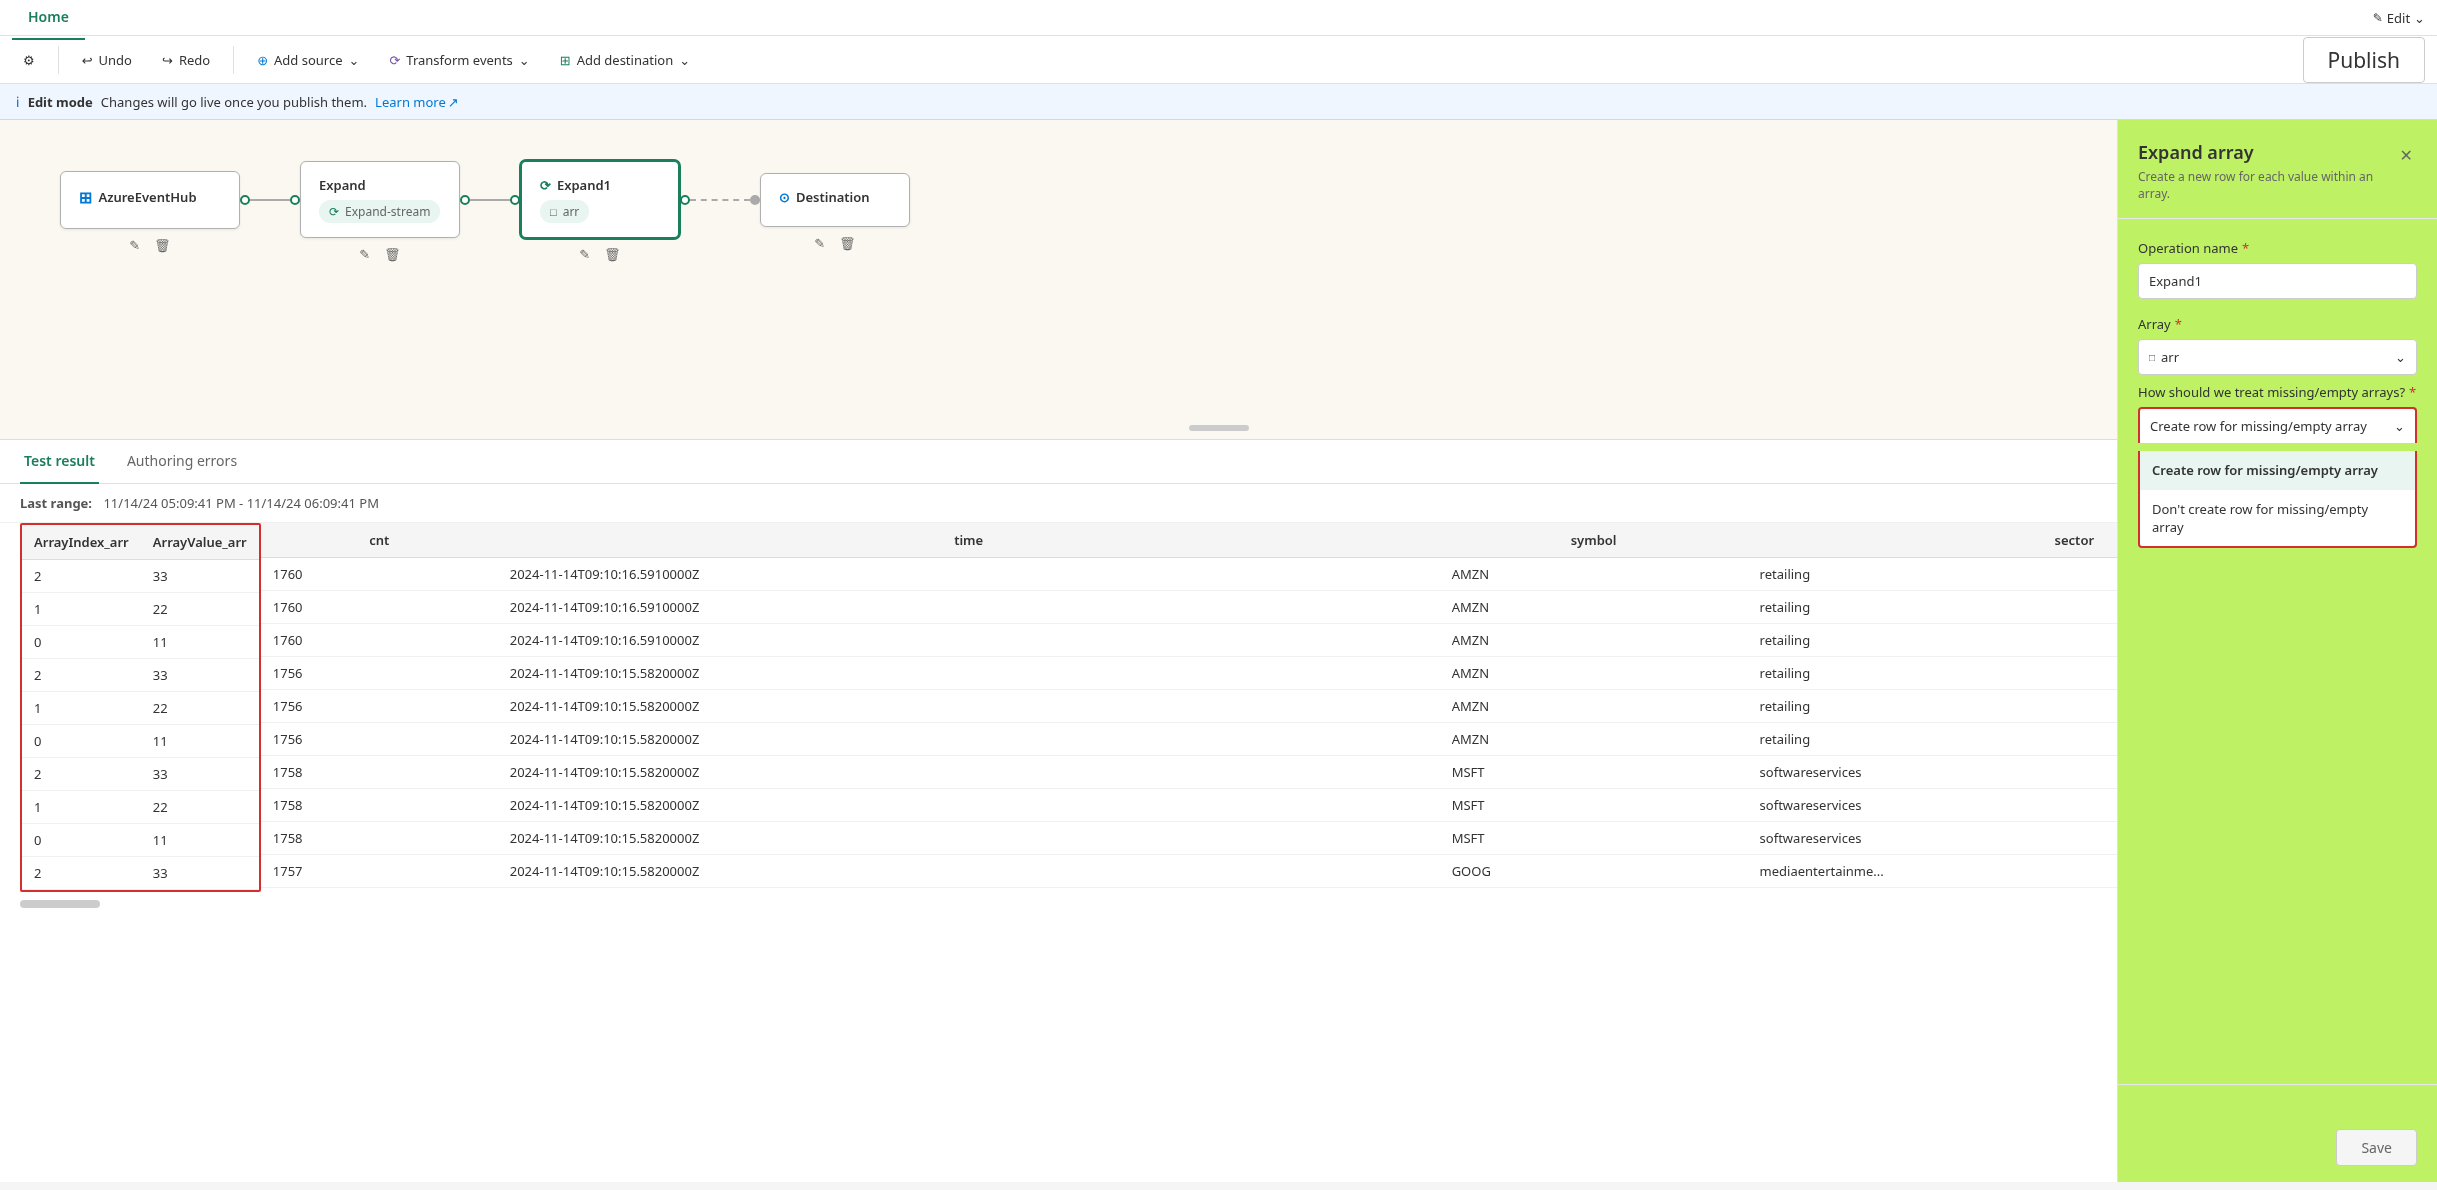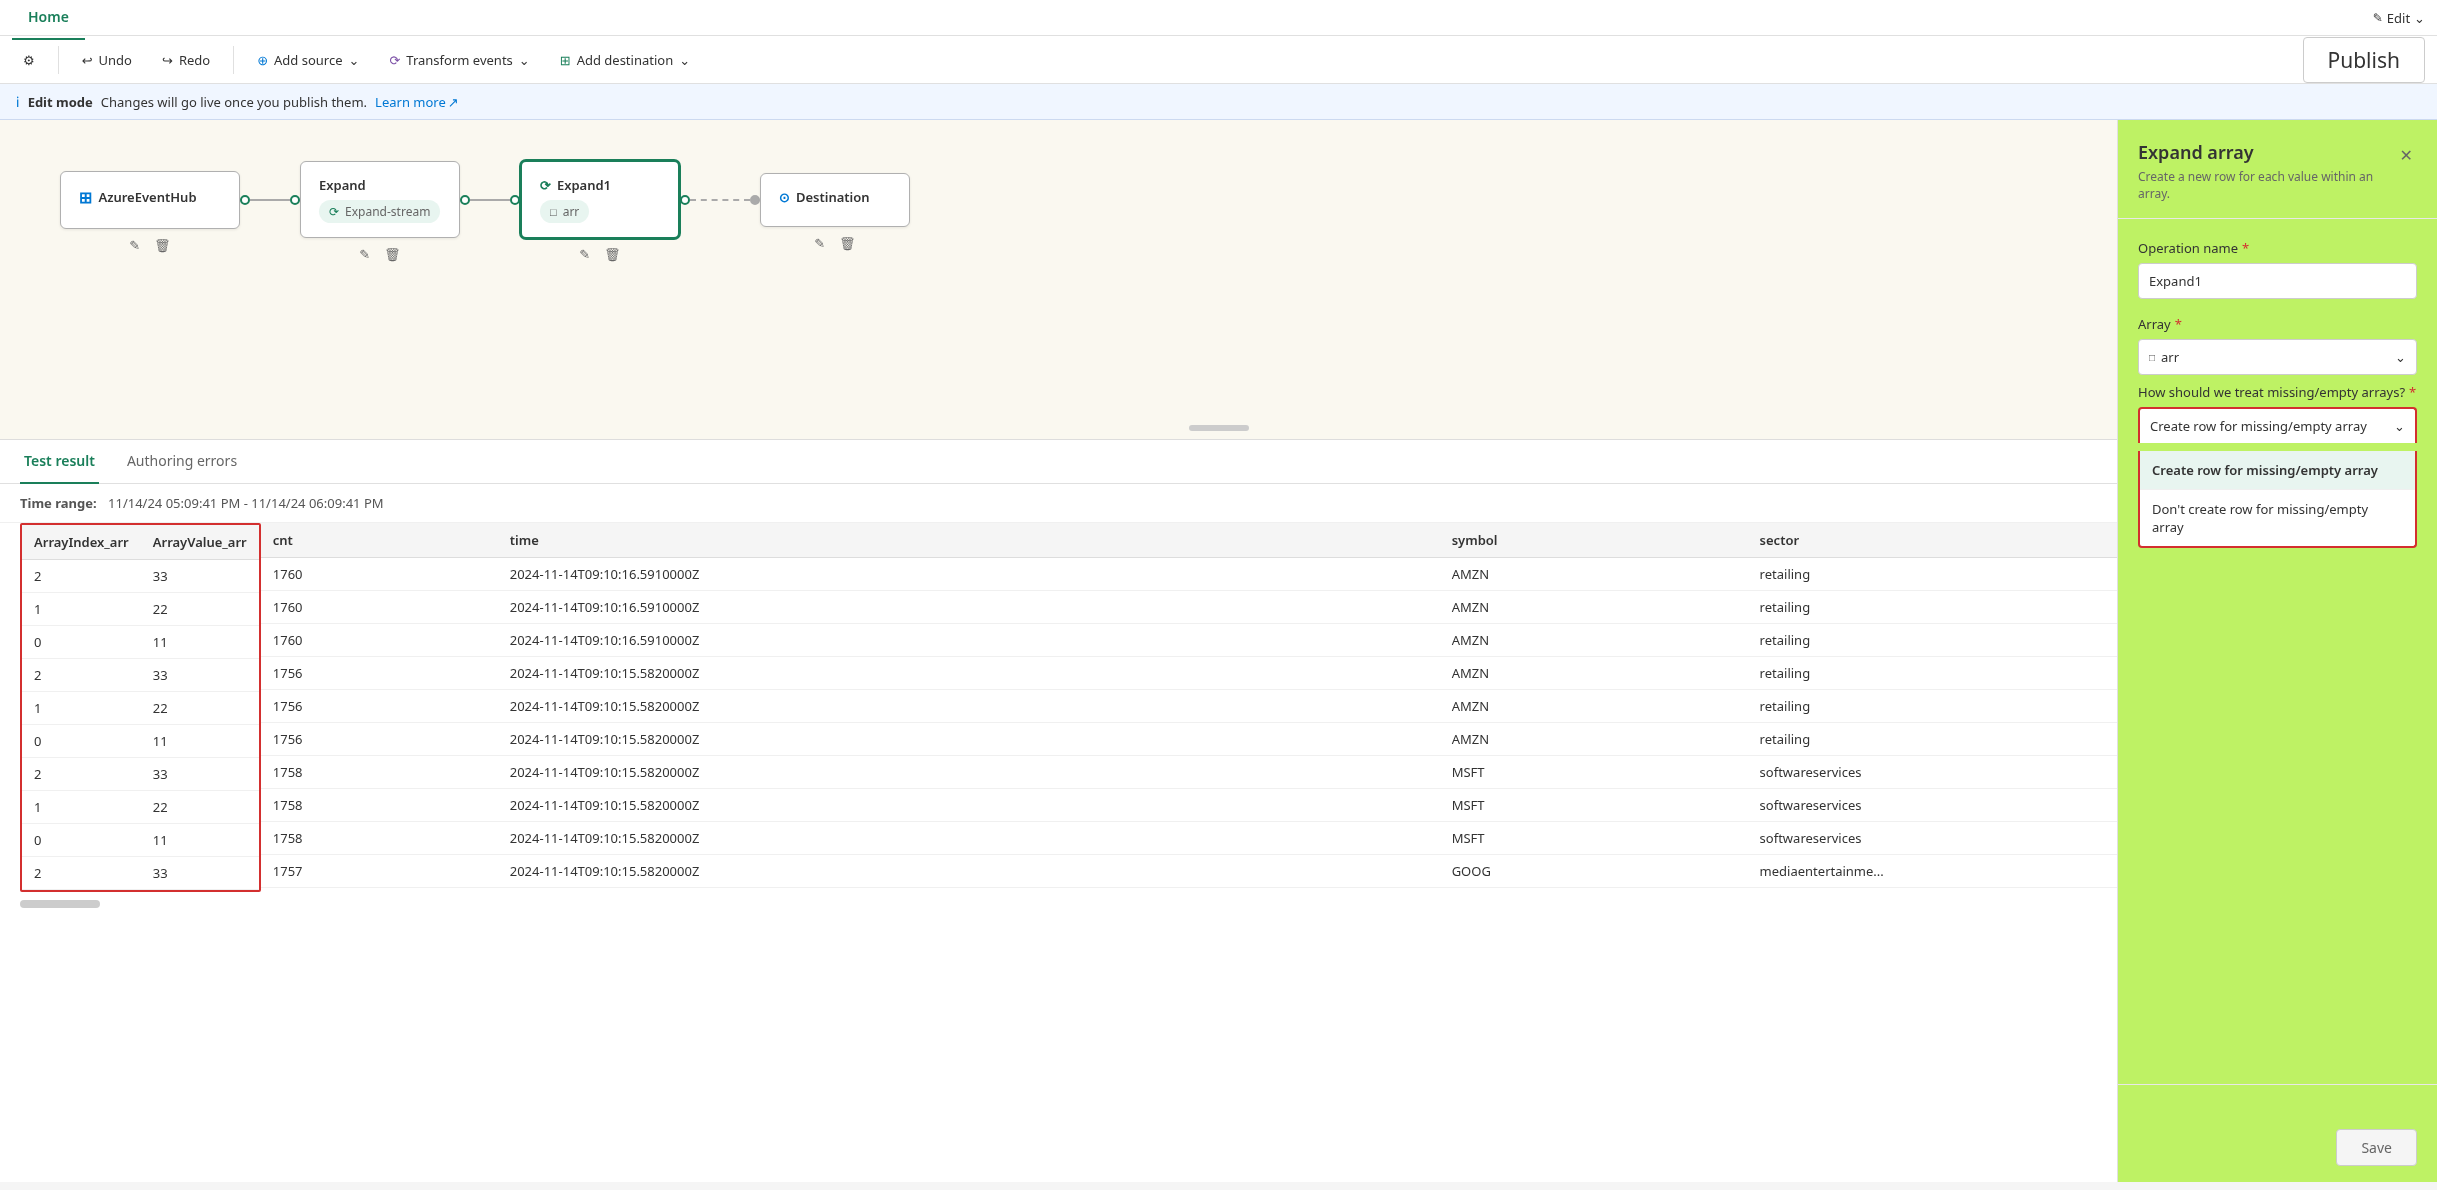--- a/index.html
+++ b/index.html
@@ -256,21 +256,21 @@
       flex: 1;
       overflow: auto;
       padding: 0 20px 20px;
     }
     .data-table {
       border-collapse: collapse;
       font-size: 13px;
       width: 100%;
     }
     .data-table th {
-      text-align: left;
+      text-align: center;
       padding: 8px 12px;
       background: #f5f5f5;
       border-bottom: 1px solid #ddd;
       font-weight: 600;
       color: #333;
       white-space: nowrap;
     }
     .data-table td {
       padding: 7px 12px;
       border-bottom: 1px solid #f0f0f0;
@@ -549,21 +549,21 @@
           <span>Refresh</span>
         </button>
         <button class="chevron-btn">
           <span>⌄</span>
         </button>
       </div>
     </div>
 
     <div class="time-range-bar">
       <div>
-        <strong>Time range:</strong>
+        <strong>Last range:</strong>
         <span style="margin-left:8px;">11/14/24 05:09:41 PM - 11/14/24 06:09:41 PM</span>
       </div>
       <button class="show-details-btn">
         <span>⊞</span>
         <span>Show details</span>
       </button>
     </div>
 
     <div class="data-table-container">
       <div style="display:flex; align-items:flex-start;">

